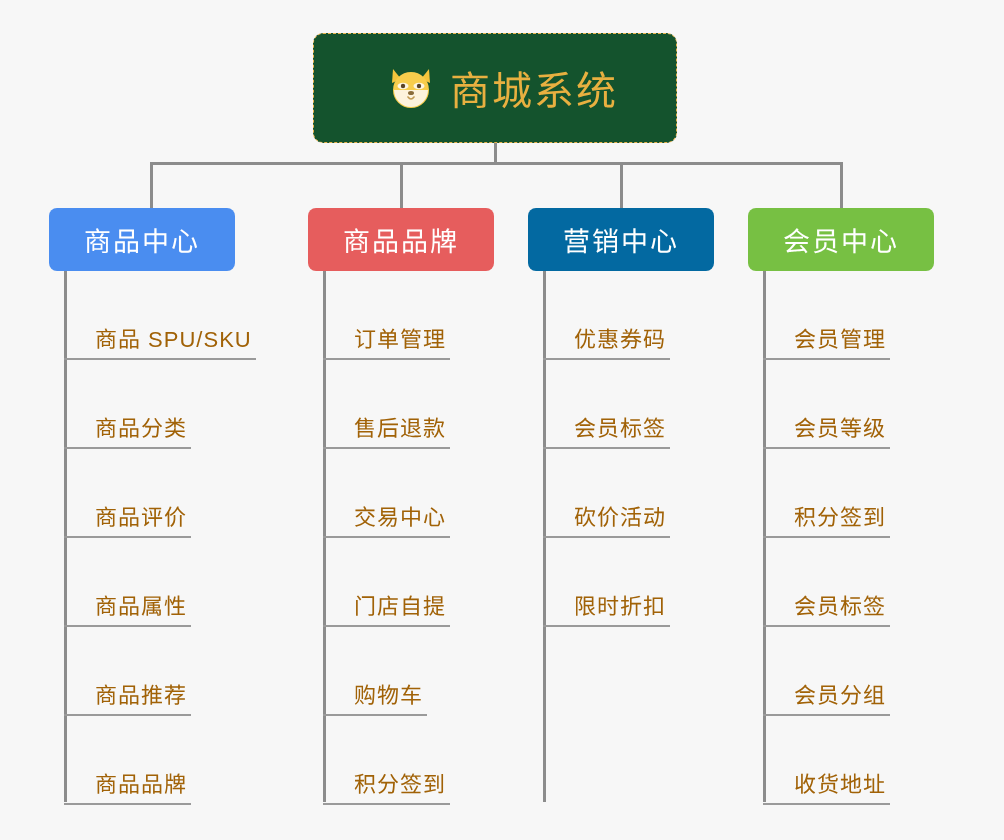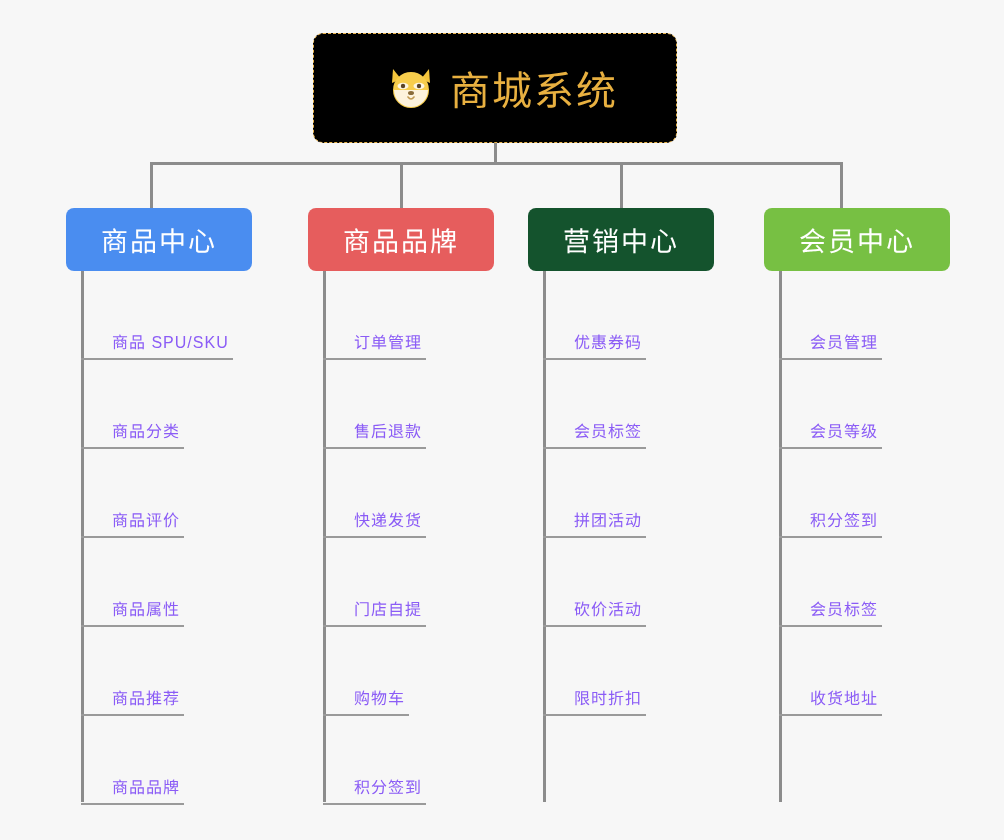--- a/index.html
+++ b/index.html
@@ -21,21 +21,21 @@
     height: 840px;
   }
 
   
   .root-node {
     position: absolute;
     left: 313px;
     top: 33px;
     width: 364px;
     height: 110px;
-    background: #000000;
+    background: #14532d;
     border: 1px dashed #e9b44c;
     border-radius: 10px;
     box-sizing: border-box;
     display: flex;
     align-items: center;
     justify-content: center;
     gap: 14px;
     padding-left: 16px;
   }
   .root-emoji {
@@ -103,22 +103,22 @@
     padding-left: 31px;
     box-sizing: border-box;
   }
   .item-inner {
     position: relative;
     display: inline-block;
     padding-bottom: 7px;
     padding-right: 4px;
   }
   .item-label {
-    font-size: 16px;
-    color: #8b5cf6;
+    font-size: 22px;
+    color: #a16207;
     white-space: nowrap;
     letter-spacing: 1px;
     display: block;
   }
   .item-underline {
     position: absolute;
     left: -31px;
     right: 0;
     bottom: 0;
     height: 2px;
@@ -148,21 +148,21 @@
     <span class="root-title">商城系统</span>
   </div>
 
   <div class="line v" style="left:494px; top:143px; height:22px;"></div>
   <div class="line h" style="left:150px; top:162px; width:692px;"></div>
   <div class="line v" style="left:150px; top:162px; height:46px;"></div>
   <div class="line v" style="left:400px; top:162px; height:46px;"></div>
   <div class="line v" style="left:620px; top:162px; height:46px;"></div>
   <div class="line v" style="left:840px; top:162px; height:46px;"></div>
 
-  <div class="branch" style="left:66px; width:186px;">
+  <div class="branch" style="left:49px; width:186px;">
     <div class="branch-header" style="background:#4a8df0; width:186px;">
       <span>商品中心</span>
     </div>
     <div class="branch-spine" style="height:531px;"></div>
     <div class="items">
       <div class="item">
         <span class="item-inner">
           <span class="item-label">商品 SPU/SKU</span>
           <span class="item-underline"></span>
         </span>
@@ -213,21 +213,21 @@
         </span>
       </div>
       <div class="item">
         <span class="item-inner">
           <span class="item-label">售后退款</span>
           <span class="item-underline"></span>
         </span>
       </div>
       <div class="item">
         <span class="item-inner">
-          <span class="item-label">快递发货</span>
+          <span class="item-label">交易中心</span>
           <span class="item-underline"></span>
         </span>
       </div>
       <div class="item">
         <span class="item-inner">
           <span class="item-label">门店自提</span>
           <span class="item-underline"></span>
         </span>
       </div>
       <div class="item">
@@ -239,59 +239,53 @@
       <div class="item">
         <span class="item-inner">
           <span class="item-label">积分签到</span>
           <span class="item-underline"></span>
         </span>
       </div>
     </div>
   </div>
 
   <div class="branch" style="left:528px; width:186px;">
-    <div class="branch-header" style="background:#14532d; width:186px;">
+    <div class="branch-header" style="background:#0369a1; width:186px;">
       <span>营销中心</span>
     </div>
     <div class="branch-spine" style="height:531px;"></div>
     <div class="items">
       <div class="item">
         <span class="item-inner">
           <span class="item-label">优惠券码</span>
           <span class="item-underline"></span>
         </span>
       </div>
       <div class="item">
         <span class="item-inner">
           <span class="item-label">会员标签</span>
           <span class="item-underline"></span>
         </span>
       </div>
       <div class="item">
         <span class="item-inner">
-          <span class="item-label">拼团活动</span>
-          <span class="item-underline"></span>
-        </span>
-      </div>
-      <div class="item">
-        <span class="item-inner">
           <span class="item-label">砍价活动</span>
           <span class="item-underline"></span>
         </span>
       </div>
       <div class="item">
         <span class="item-inner">
           <span class="item-label">限时折扣</span>
           <span class="item-underline"></span>
         </span>
       </div>
     </div>
   </div>
 
-  <div class="branch" style="left:764px; width:186px;">
+  <div class="branch" style="left:748px; width:186px;">
     <div class="branch-header" style="background:#77c043; width:186px;">
       <span>会员中心</span>
     </div>
     <div class="branch-spine" style="height:531px;"></div>
     <div class="items">
       <div class="item">
         <span class="item-inner">
           <span class="item-label">会员管理</span>
           <span class="item-underline"></span>
         </span>
@@ -309,20 +303,26 @@
         </span>
       </div>
       <div class="item">
         <span class="item-inner">
           <span class="item-label">会员标签</span>
           <span class="item-underline"></span>
         </span>
       </div>
       <div class="item">
         <span class="item-inner">
+          <span class="item-label">会员分组</span>
+          <span class="item-underline"></span>
+        </span>
+      </div>
+      <div class="item">
+        <span class="item-inner">
           <span class="item-label">收货地址</span>
           <span class="item-underline"></span>
         </span>
       </div>
     </div>
   </div>
 
 </div>
 
 </body></html>

